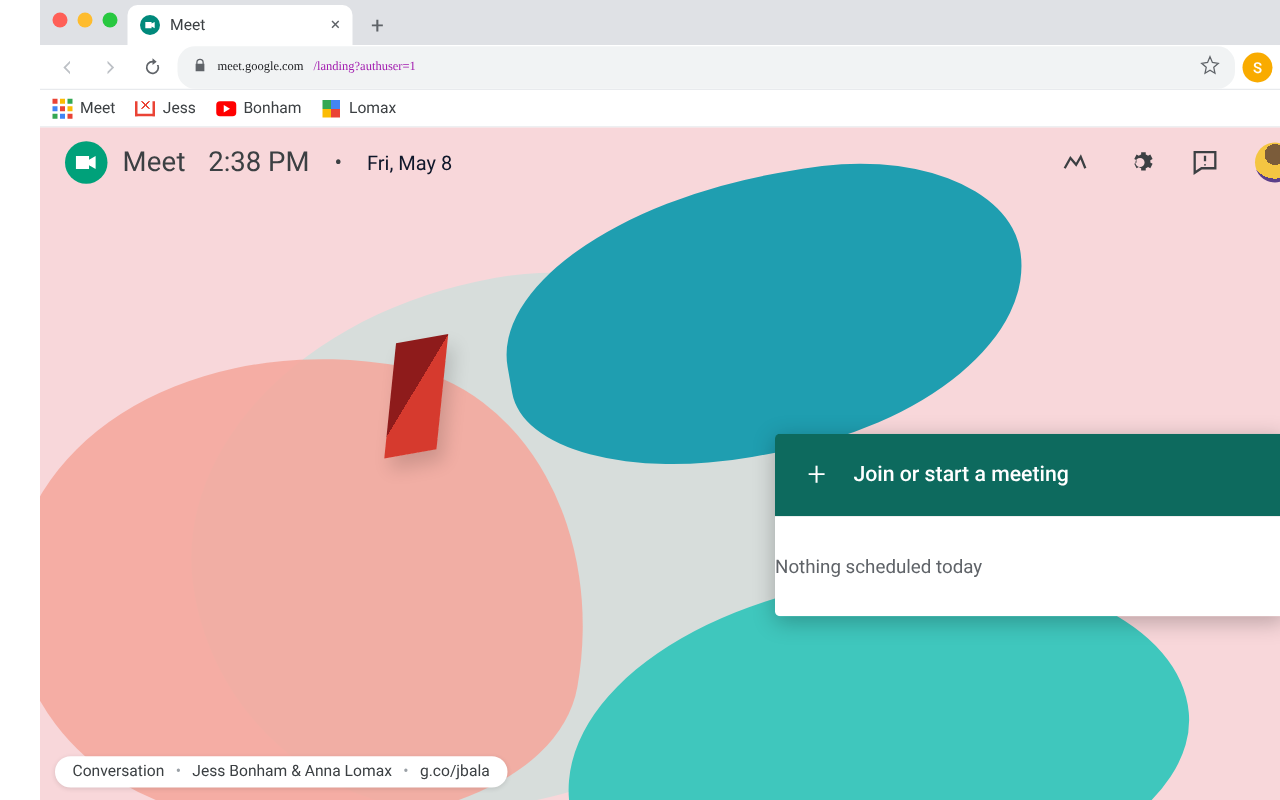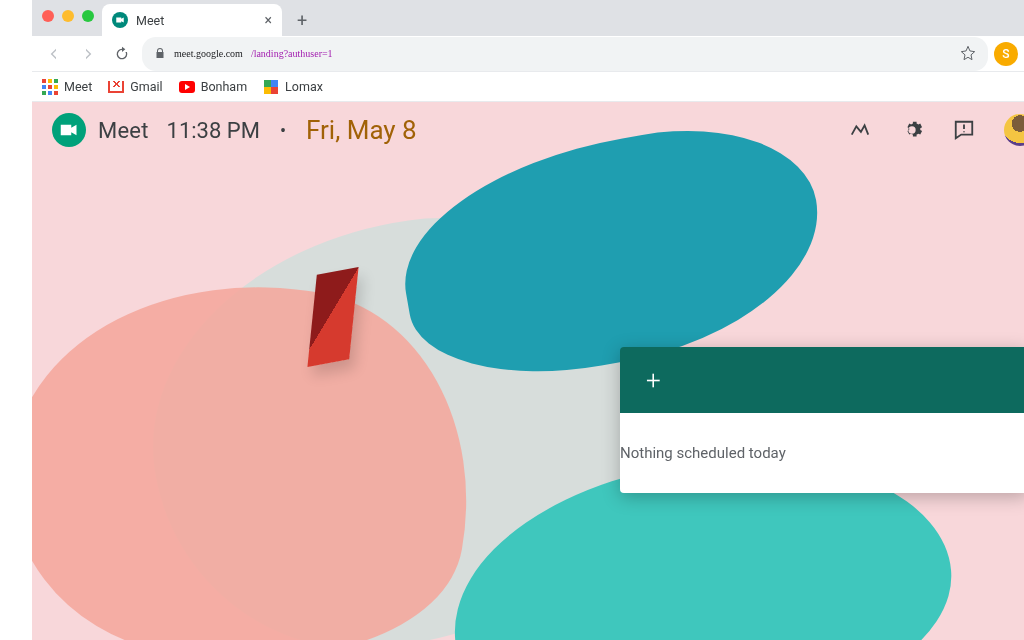--- a/index.html
+++ b/index.html
@@ -62,21 +62,21 @@
   .blob-teal-bottom { width: 500px; height: 260px; left: 420px; top: 360px; background: #3fc7bd; border-radius: 55% 45% 50% 50% / 60% 50% 50% 40%; transform: rotate(-5deg); }
   .prism { width: 42px; height: 90px; left: 280px; top: 170px; background: linear-gradient(120deg,#8e1b1b 0 45%, #d63a2e 45% 100%); transform: skewY(-16deg) rotate(6deg); box-shadow: 6px 10px 14px rgba(0,0,0,0.15); }
 
   
   .app-header { position: absolute; top: 0; left: 0; right: 0; height: 56px; display: flex; align-items: center; padding: 0 20px; gap: 12px; z-index: 10; }
   .meet-logo { width: 34px; height: 34px; border-radius: 50%; background: #00a17a; display:flex; align-items:center; justify-content:center; }
   .meet-logo svg { width: 18px; height: 14px; fill: #fff; }
   .meet-word { font-size: 22px; color: #3c4043; letter-spacing: 0.2px; }
   .time { font-size: 22px; color: #3c4043; margin-left: 6px; }
   .dot { margin: 0 8px; color: #3c4043; font-size: 18px; }
-  .date { font-size: 26px; color: #a16207; }
+  .date { font-size: 16px; color: #0f172a; }
   .header-right { margin-left: auto; display: flex; align-items: center; gap: 28px; }
   .hicon { width: 24px; height: 24px; color: #3c4043; display:flex; align-items:center; justify-content:center; }
   .hicon svg { width: 22px; height: 22px; fill: none; stroke: currentColor; stroke-width: 2; }
   .gear svg { fill: currentColor; stroke:none; }
   .avatar { width: 32px; height: 32px; border-radius: 50%; background: radial-gradient(circle at 50% 30%, #7b5c3a 0 30%, #f4c542 30% 70%, #5b3f8a 70%); }
 
   
   .card { position: absolute; right: 28px; top: 245px; width: 408px; box-shadow: 0 4px 18px rgba(0,0,0,0.25); border-radius: 4px; overflow: hidden; z-index: 20; }
   .card-top { background: #0d6a5e; color: #fff; height: 66px; display: flex; align-items: center; padding: 0 26px; gap: 22px; font-size: 17px; font-weight: 500; }
   .card-top .plus { font-size: 26px; font-weight: 300; line-height: 1; }
@@ -165,21 +165,21 @@
             <span></span>
             <span></span>
           </span>
         </span>
       <span>Meet</span>
     </div>
     <div class="bm">
       <span class="ic">
           <span class="gmail-m"></span>
         </span>
-      <span>Gmail</span>
+      <span>Jess</span>
     </div>
     <div class="bm">
       <span class="ic">
           <span class="yt-ic"></span>
         </span>
       <span>Bonham</span>
     </div>
     <div class="bm">
       <span class="ic">
           <span class="maps-ic"></span>
@@ -196,21 +196,21 @@
     <div class="shape blob-teal-bottom"></div>
     <div class="shape prism"></div>
 
     <div class="app-header">
       <div class="meet-logo">
         <svg viewBox="0 0 24 16">
             <path d="M1 1h14v14H1z M15 5l7-4v14l-7-4z"></path>
           </svg>
       </div>
       <div class="meet-word">Meet</div>
-      <div class="time">11:38 PM</div>
+      <div class="time">2:38 PM</div>
       <div class="dot">•</div>
       <div class="date">Fri, May 8</div>
 
       <div class="header-right">
         <div class="hicon">
           <svg viewBox="0 0 24 24">
               <path d="M3 17l5-9 5 6 4-7 4 10"></path>
             </svg>
         </div>
         <div class="hicon gear">
@@ -225,21 +225,29 @@
               <circle cx="12" cy="14" r="0.8" fill="#3c4043" stroke="none"></circle>
             </svg>
         </div>
         <div class="avatar"></div>
       </div>
     </div>
 
     <div class="card">
       <div class="card-top">
         <span class="plus">+</span>
+        <span>Join or start a meeting</span>
       </div>
       <div class="card-bottom">
         <span>Nothing scheduled today</span>
       </div>
     </div>
 
+    <div class="attribution">
+      <span>Conversation</span>
+      <span class="sep">•</span>
+      <span>Jess Bonham &amp; Anna Lomax</span>
+      <span class="sep">•</span>
+      <span>g.co/jbala</span>
+    </div>
 
   </div>
 </div>
 
 </body></html>

